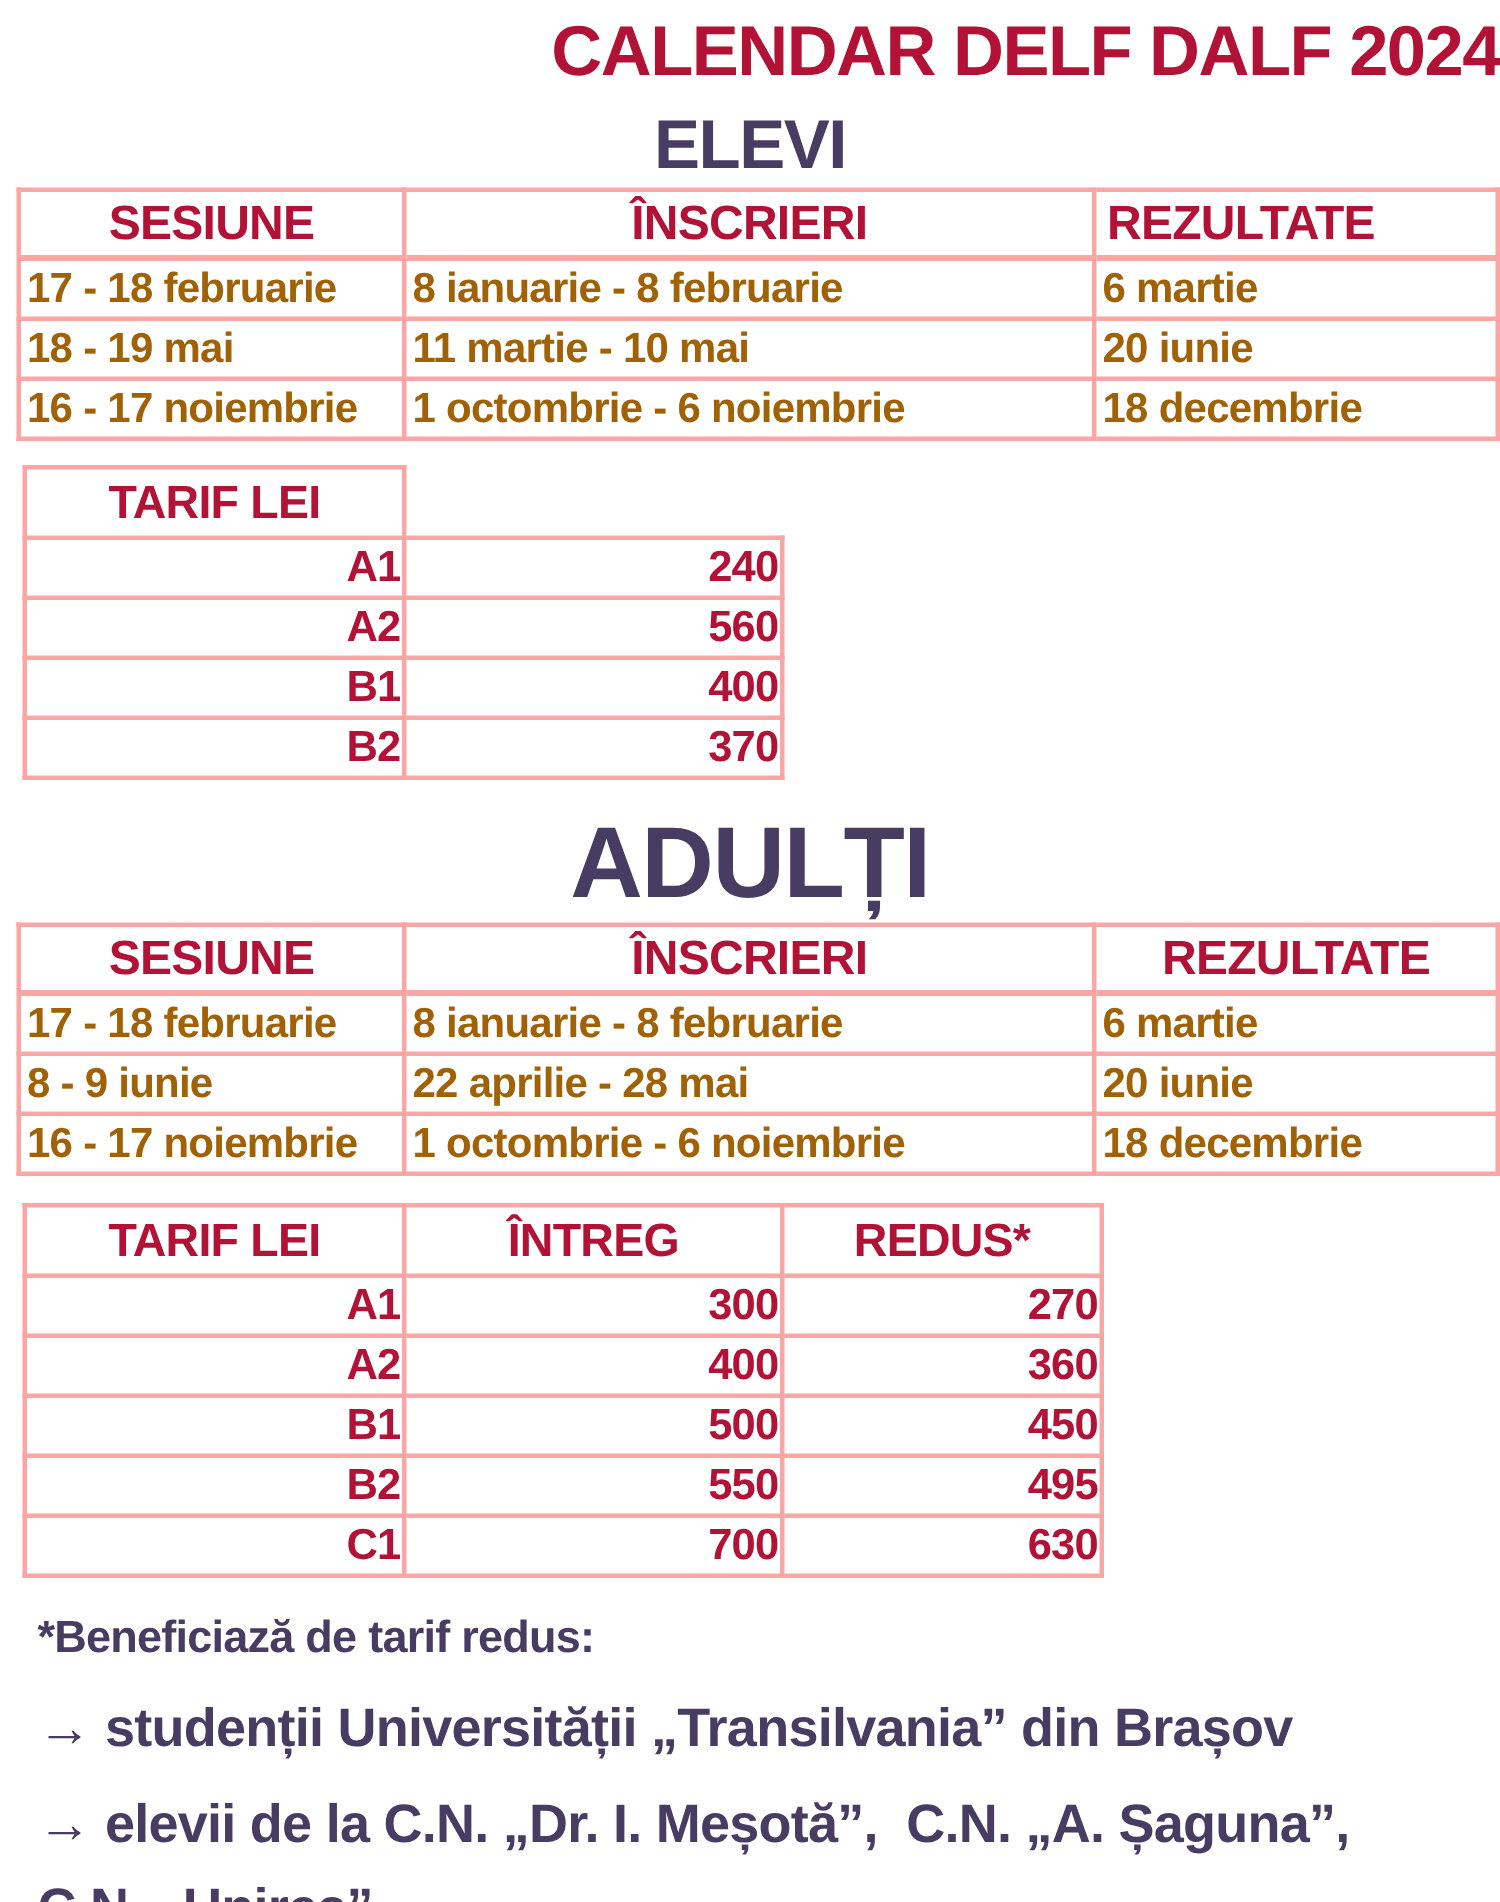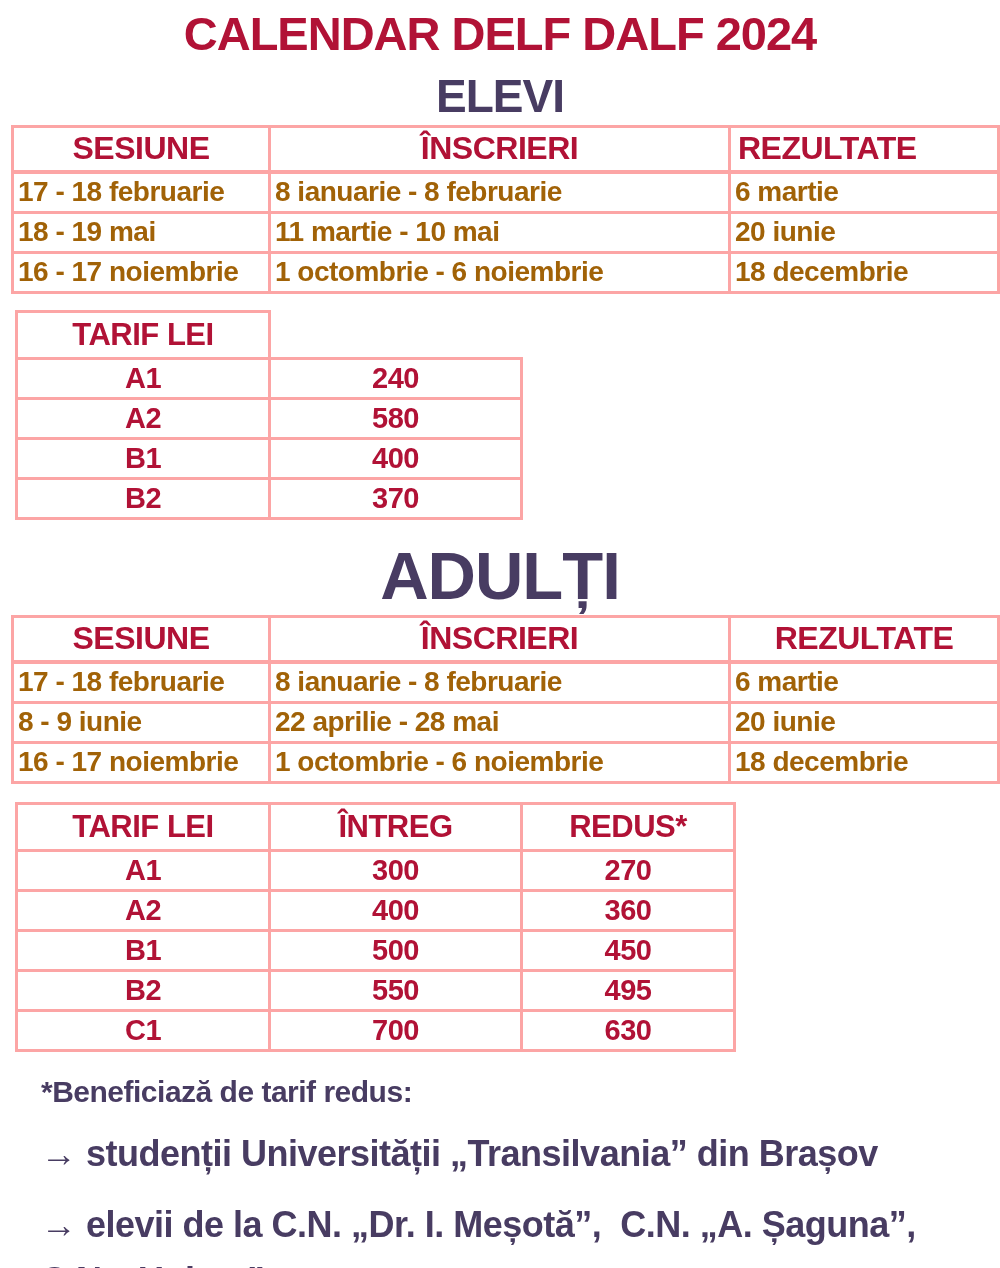--- a/index.html
+++ b/index.html
@@ -9,21 +9,21 @@
     width: 1000px;
     height: 1268px;
     overflow: hidden;
     font-family: "Liberation Sans", "DejaVu Sans", sans-serif;
     -webkit-font-smoothing: antialiased;
   }
   .page { width: 1000px; height: 1268px; position: relative; }
 
   .title {
     margin: 8px 0 0 0;
-    text-align: center;
+    text-align: right;
     font-size: 47px;
     line-height: 1.1;
     font-weight: bold;
     letter-spacing: -1px;
     color: #b11236;
   }
   .section-heading {
     text-align: center;
     font-weight: bold;
     color: #483c62;
@@ -60,26 +60,26 @@
     text-align: left;
     padding-left: 4px;
   }
 
   
   .tarif { margin-left: 15px; }
   .tarif-elevi  { width: 505px;  margin-top: 16px; }
   .tarif-adulti { width: 718px;  margin-top: 18px; }
   .tarif th, .tarif td { text-align: center; color: #b11236; }
   .tarif th { height: 42px; font-size: 31px; text-align: center; }
-  .tarif td { height: 35px; font-size: 29px; }
+  .tarif td { height: 35px; font-size: 29px; text-align: right; }
   .tarif th.spacer { border: none; background: transparent; }
 
   
   .footer { margin: 22px 0 0 25px; width: 945px; color: #483c62; font-weight: bold; }
-  .footer p { margin: 16px; white-space: pre-wrap; letter-spacing: -0.5px; }
+  .footer p { margin: 0; white-space: pre-wrap; letter-spacing: -0.5px; }
   .footer .intro { font-size: 30px; line-height: 1.2; margin-bottom: 14px; }
   .footer .item  { font-size: 36px; line-height: 1.55; margin-bottom: 9px; }
   .footer .item-last { margin-top: 6px; }
 </style>
 </head>
 <body>
 
 <div class="page">
 
   <h1 class="title">CALENDAR DELF DALF 2024</h1>
@@ -125,21 +125,21 @@
       <tr>
         <th>TARIF LEI</th>
         <th class="spacer"></th>
       </tr>
       <tr>
         <td>A1</td>
         <td>240</td>
       </tr>
       <tr>
         <td>A2</td>
-        <td>580</td>
+        <td>560</td>
       </tr>
       <tr>
         <td>B1</td>
         <td>400</td>
       </tr>
       <tr>
         <td>B2</td>
         <td>370</td>
       </tr>
     </tbody>

